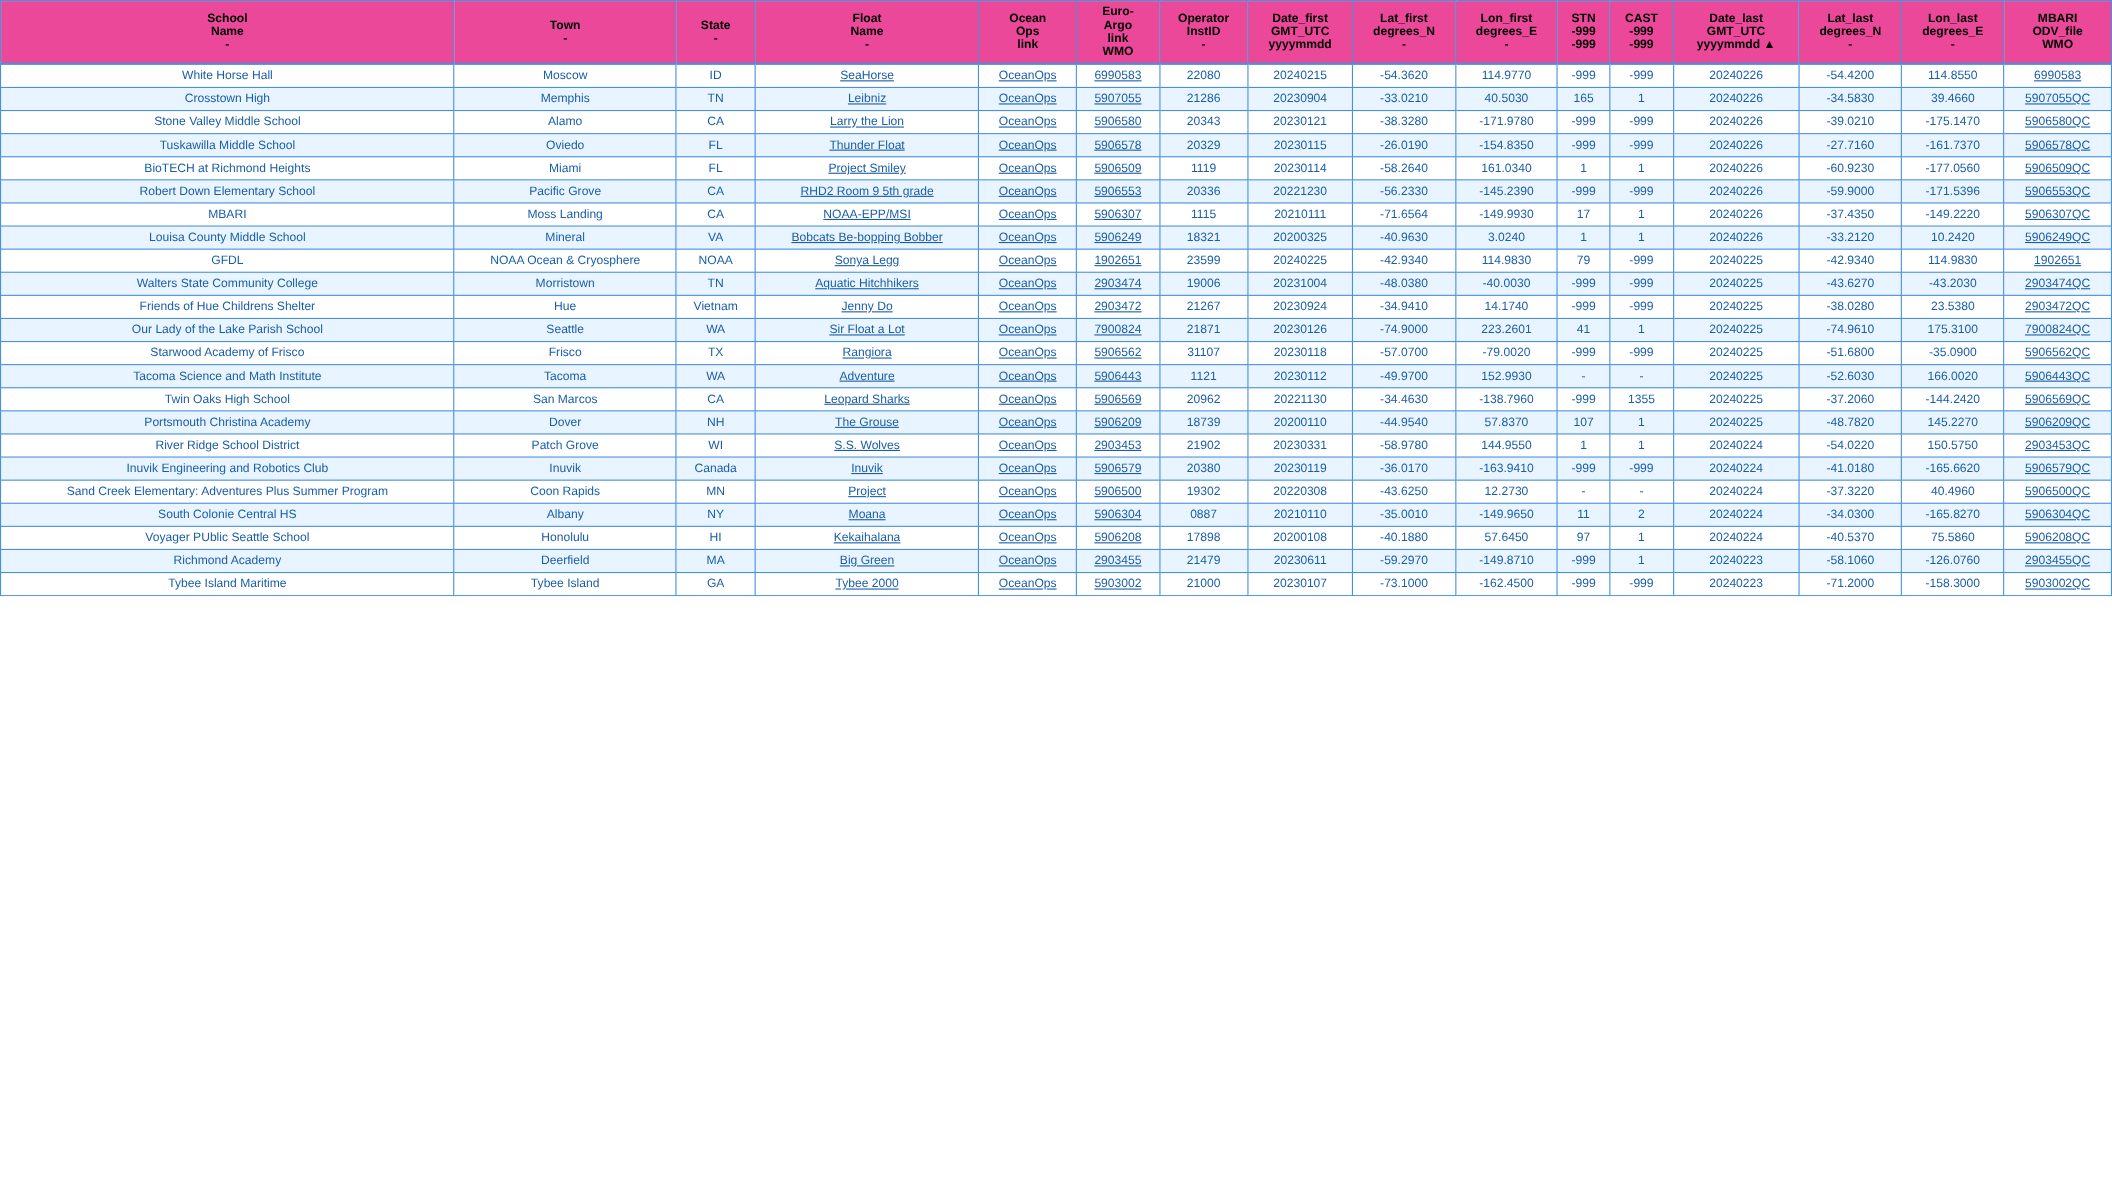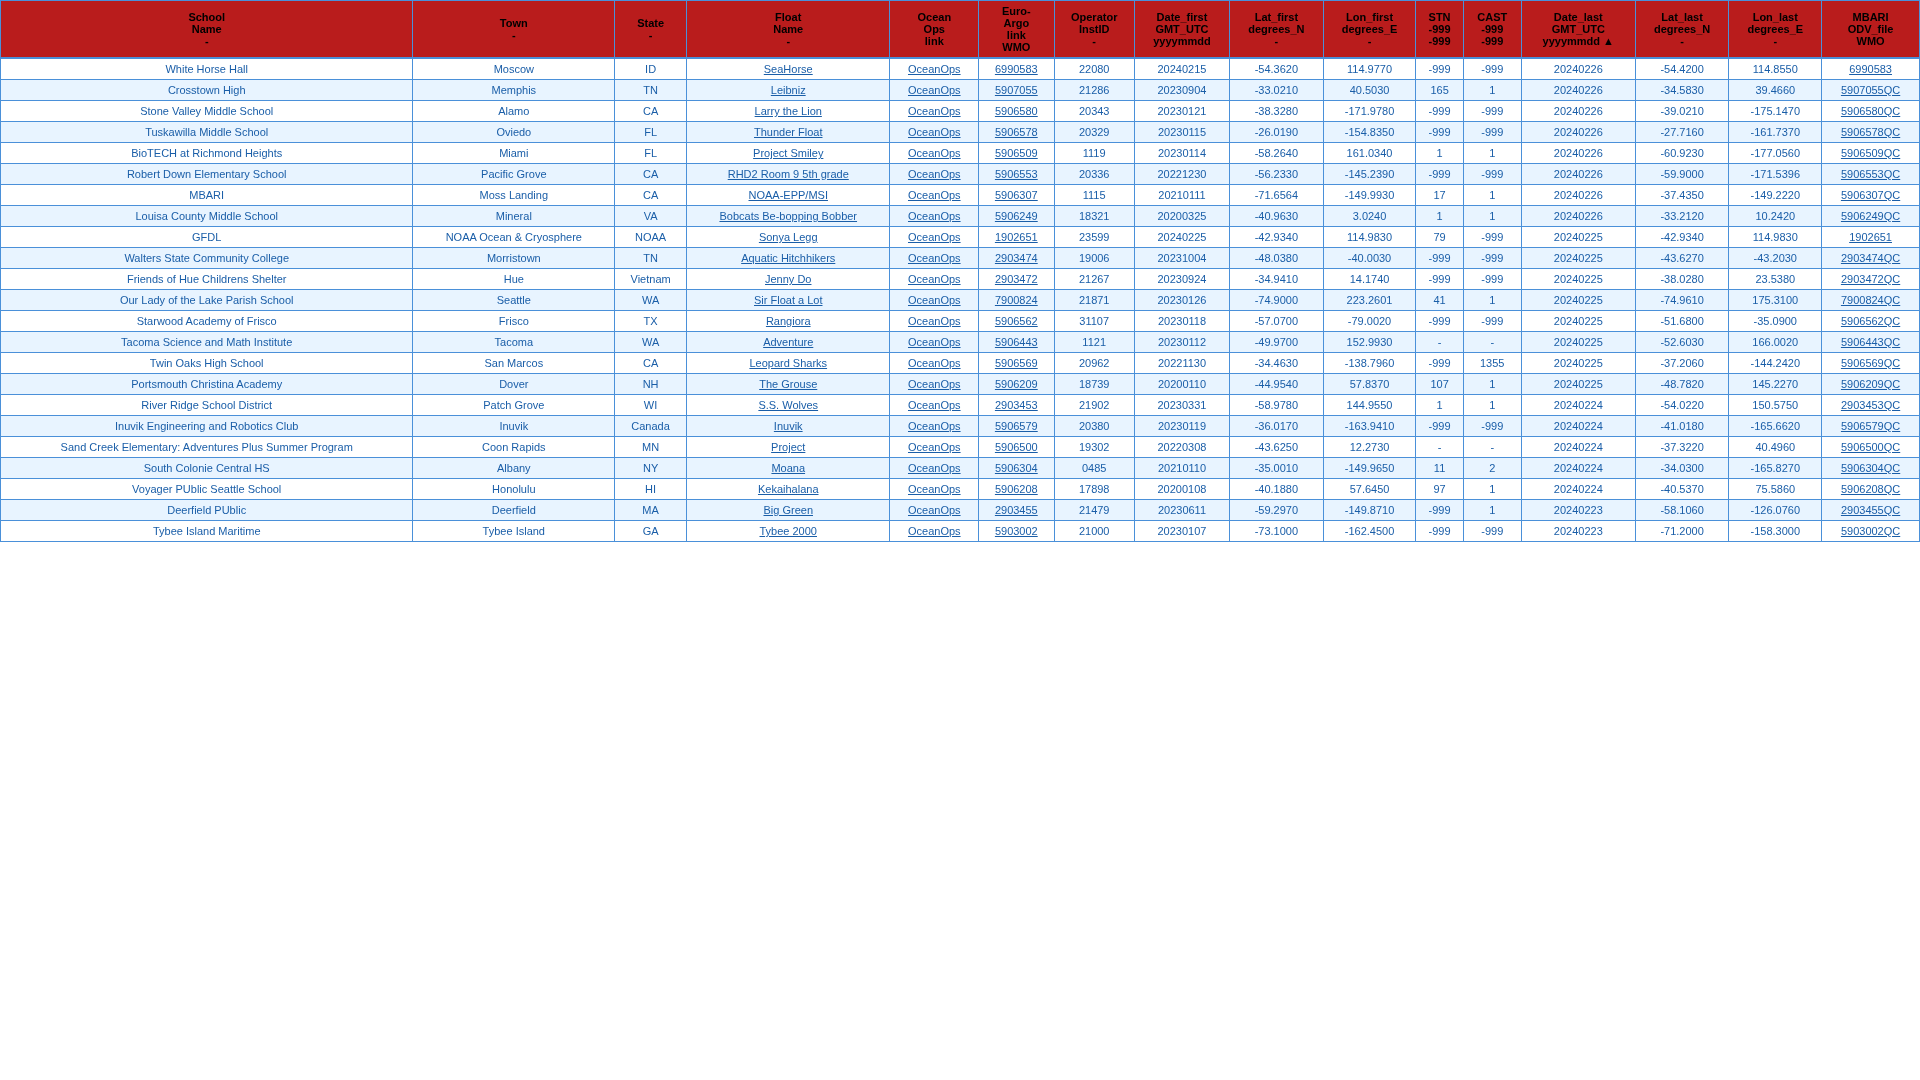--- a/index.html
+++ b/index.html
@@ -1,19 +1,19 @@
 <!DOCTYPE html>
 <html><head>
   <meta charset="utf-8">
   <style>
     * { margin: 0; padding: 0; box-sizing: border-box; }
     body { font-family: Arial, sans-serif; font-size: 12px; background: #fff; overflow-x: auto; }
     table { width: 100%; border-collapse: collapse; }
     th {
-      background: #b91c1c;
+      background: #ec4899;
       border: 1px solid #4a90d9;
       padding: 4px 6px;
       text-align: center;
       font-weight: bold;
       font-size: 11px;
       color: #000;
       vertical-align: middle;
     }
     td {
       border: 1px solid #4a90d9;
@@ -395,21 +395,21 @@
     <td>40.4960</td>
     <td><a href="#">5906500QC</a></td>
   </tr>
       <tr>
     <td>South Colonie Central HS</td>
     <td>Albany</td>
     <td>NY</td>
     <td><a href="#">Moana</a></td>
     <td><a href="#">OceanOps</a></td>
     <td><a href="#">5906304</a></td>
-    <td>0485</td>
+    <td>0887</td>
     <td>20210110</td>
     <td>-35.0010</td>
     <td>-149.9650</td>
     <td>11</td>
     <td>2</td>
     <td>20240224</td>
     <td>-34.0300</td>
     <td>-165.8270</td>
     <td><a href="#">5906304QC</a></td>
   </tr>
@@ -425,21 +425,21 @@
     <td>-40.1880</td>
     <td>57.6450</td>
     <td>97</td>
     <td>1</td>
     <td>20240224</td>
     <td>-40.5370</td>
     <td>75.5860</td>
     <td><a href="#">5906208QC</a></td>
   </tr>
       <tr>
-    <td>Deerfield PUblic</td>
+    <td>Richmond Academy</td>
     <td>Deerfield</td>
     <td>MA</td>
     <td><a href="#">Big Green</a></td>
     <td><a href="#">OceanOps</a></td>
     <td><a href="#">2903455</a></td>
     <td>21479</td>
     <td>20230611</td>
     <td>-59.2970</td>
     <td>-149.8710</td>
     <td>-999</td>

